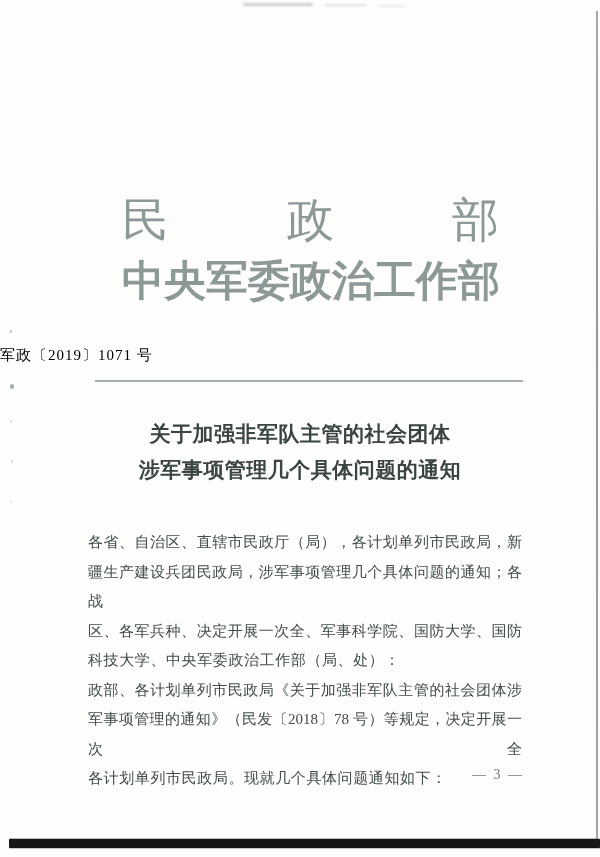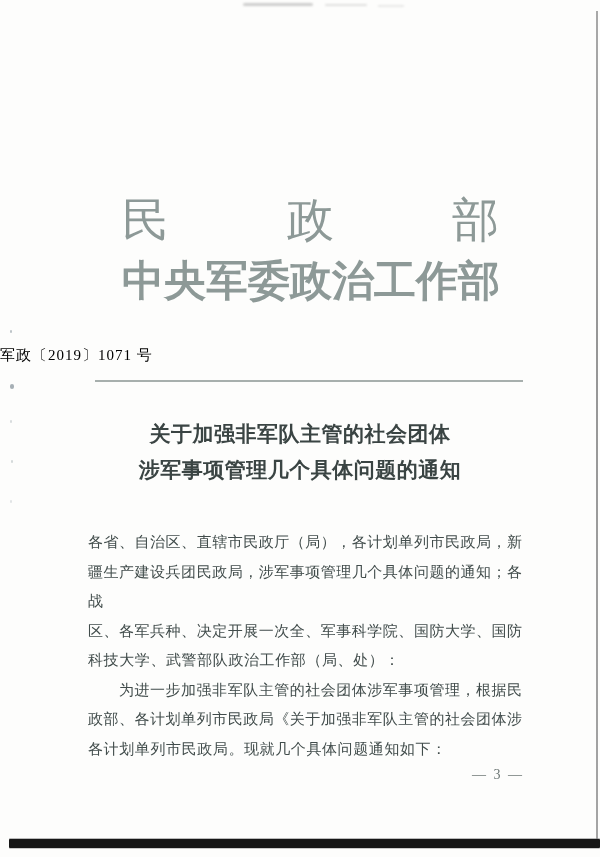--- a/index.html
+++ b/index.html
@@ -89,21 +89,21 @@
 
   <div class="head-rule"></div>
 
   <div class="doc-title t1">关于加强非军队主管的社会团体</div>
   <div class="doc-title t2">涉军事项管理几个具体问题的通知</div>
 
   <div class="body-text">
     <div class="line just">各省、自治区、直辖市民政厅（局），各计划单列市民政局，新</div>
     <div class="line just">疆生产建设兵团民政局，涉军事项管理几个具体问题的通知；各战</div>
     <div class="line just">区、各军兵种、决定开展一次全、军事科学院、国防大学、国防</div>
-    <div class="line">科技大学、武警部队政治工作部（局、处）：</div>
-    <div class="line just indent">为进一步加强非军队主管的社会团体涉军事项管理，根据民</div>
+    <div class="line">科技大学、中央军委政治工作部（局、处）：</div>
     <div class="line just">政部、各计划单列市民政局《关于加强非军队主管的社会团体涉</div>
+    <div class="line just">军事项管理的通知》（民发〔2018〕78 号）等规定，决定开展一次全</div>
     <div class="line">各计划单列市民政局。现就几个具体问题通知如下：</div>
   </div>
 
   <div class="page-number">— 3 —</div>
 
 </div>
 
 </body></html>

